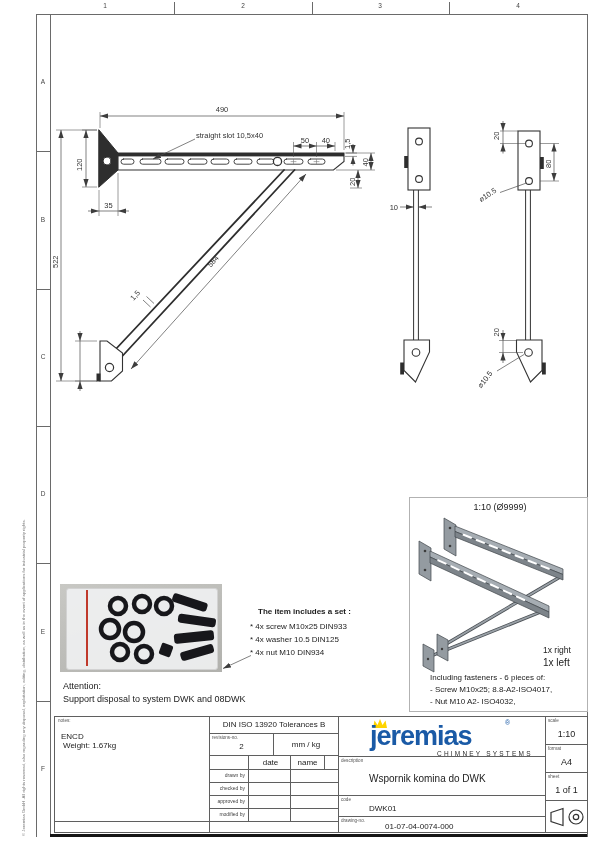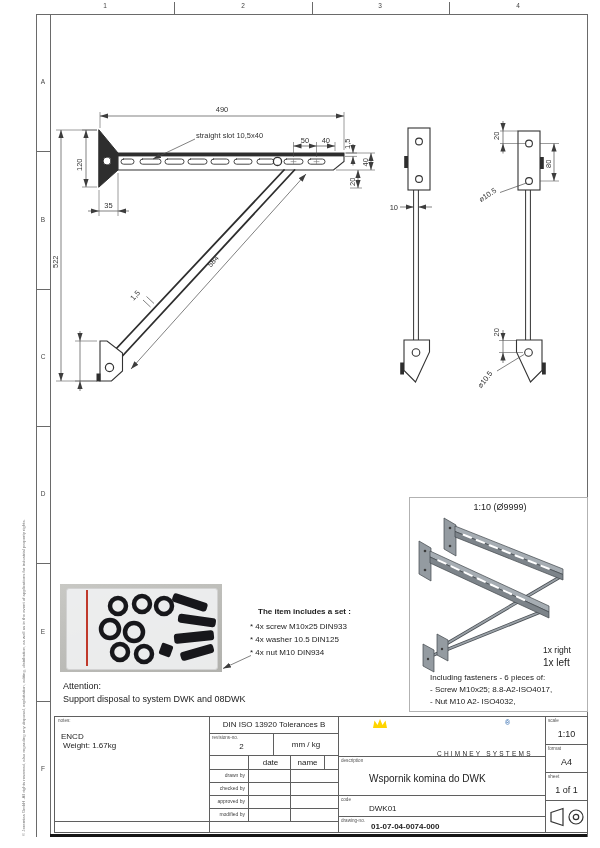--- a/index.html
+++ b/index.html
@@ -275,34 +275,35 @@
 <div class="cell rowlab" style="left:209px;top:808px;width:40px;height:14px">modified by</div>
 <div class="cell" style="left:248px;top:808px;width:43px;height:14px"></div>
 <div class="cell" style="left:290px;top:808px;width:49px;height:14px"></div>
 <div class="cell" style="left:54px;top:821px;width:156px;height:12px"></div>
 <div class="cell" style="left:209px;top:821px;width:130px;height:12px"></div>
 
 <div class="cell" style="left:338px;top:716px;width:208px;height:41px">
   <svg width="16" height="11" style="position:absolute;left:33px;top:1px">
     <path d="M1,10 L2.5,2.5 L5.5,7 L8,1 L10.5,7 L13.5,2.5 L15,10 Z" fill="#ffd400"></path>
   </svg>
+  <div class="abs" style="left:31px;top:6px;font-size:27px;font-weight:bold;color:#1a5aa6;letter-spacing:-1px;line-height:1">jeremias</div>
   <div class="abs" style="left:166px;top:2px;font-size:7px;color:#1a5aa6">®</div>
   <div class="abs" style="left:98px;top:33px;font-size:6.5px;letter-spacing:2.2px;color:#2b2b2b">CHIMNEY SYSTEMS</div>
 </div>
 <div class="cell" style="left:338px;top:756px;width:208px;height:40px">
   <div class="tiny" style="position:absolute;left:2px;top:1px">description</div>
   <div class="abs" style="left:30px;top:16px;font-size:10px">Wspornik komina do DWK</div>
 </div>
 <div class="cell" style="left:338px;top:795px;width:208px;height:22px">
   <div class="tiny" style="position:absolute;left:2px;top:1px">code</div>
   <div class="abs s8" style="left:30px;top:8px;font-weight:normal">DWK01</div>
 </div>
 <div class="cell" style="left:338px;top:816px;width:208px;height:17px">
   <div class="tiny" style="position:absolute;left:2px;top:1px">drawing-no.</div>
-  <div class="abs s8" style="left:32px;top:5px;font-weight:bold">01-07-04-0074-000</div>
+  <div class="abs s8" style="left:46px;top:5px;font-weight:normal">01-07-04-0074-000</div>
 </div>
 
 <div class="cell" style="left:545px;top:716px;width:43px;height:29px">
   <div class="tiny" style="position:absolute;left:2px;top:1px">scale</div>
   <div class="abs s9" style="left:0;top:12px;width:100%;text-align:center">1:10</div>
 </div>
 <div class="cell" style="left:545px;top:744px;width:43px;height:29px">
   <div class="tiny" style="position:absolute;left:2px;top:1px">format</div>
   <div class="abs s9" style="left:0;top:12px;width:100%;text-align:center">A4</div>
 </div>

